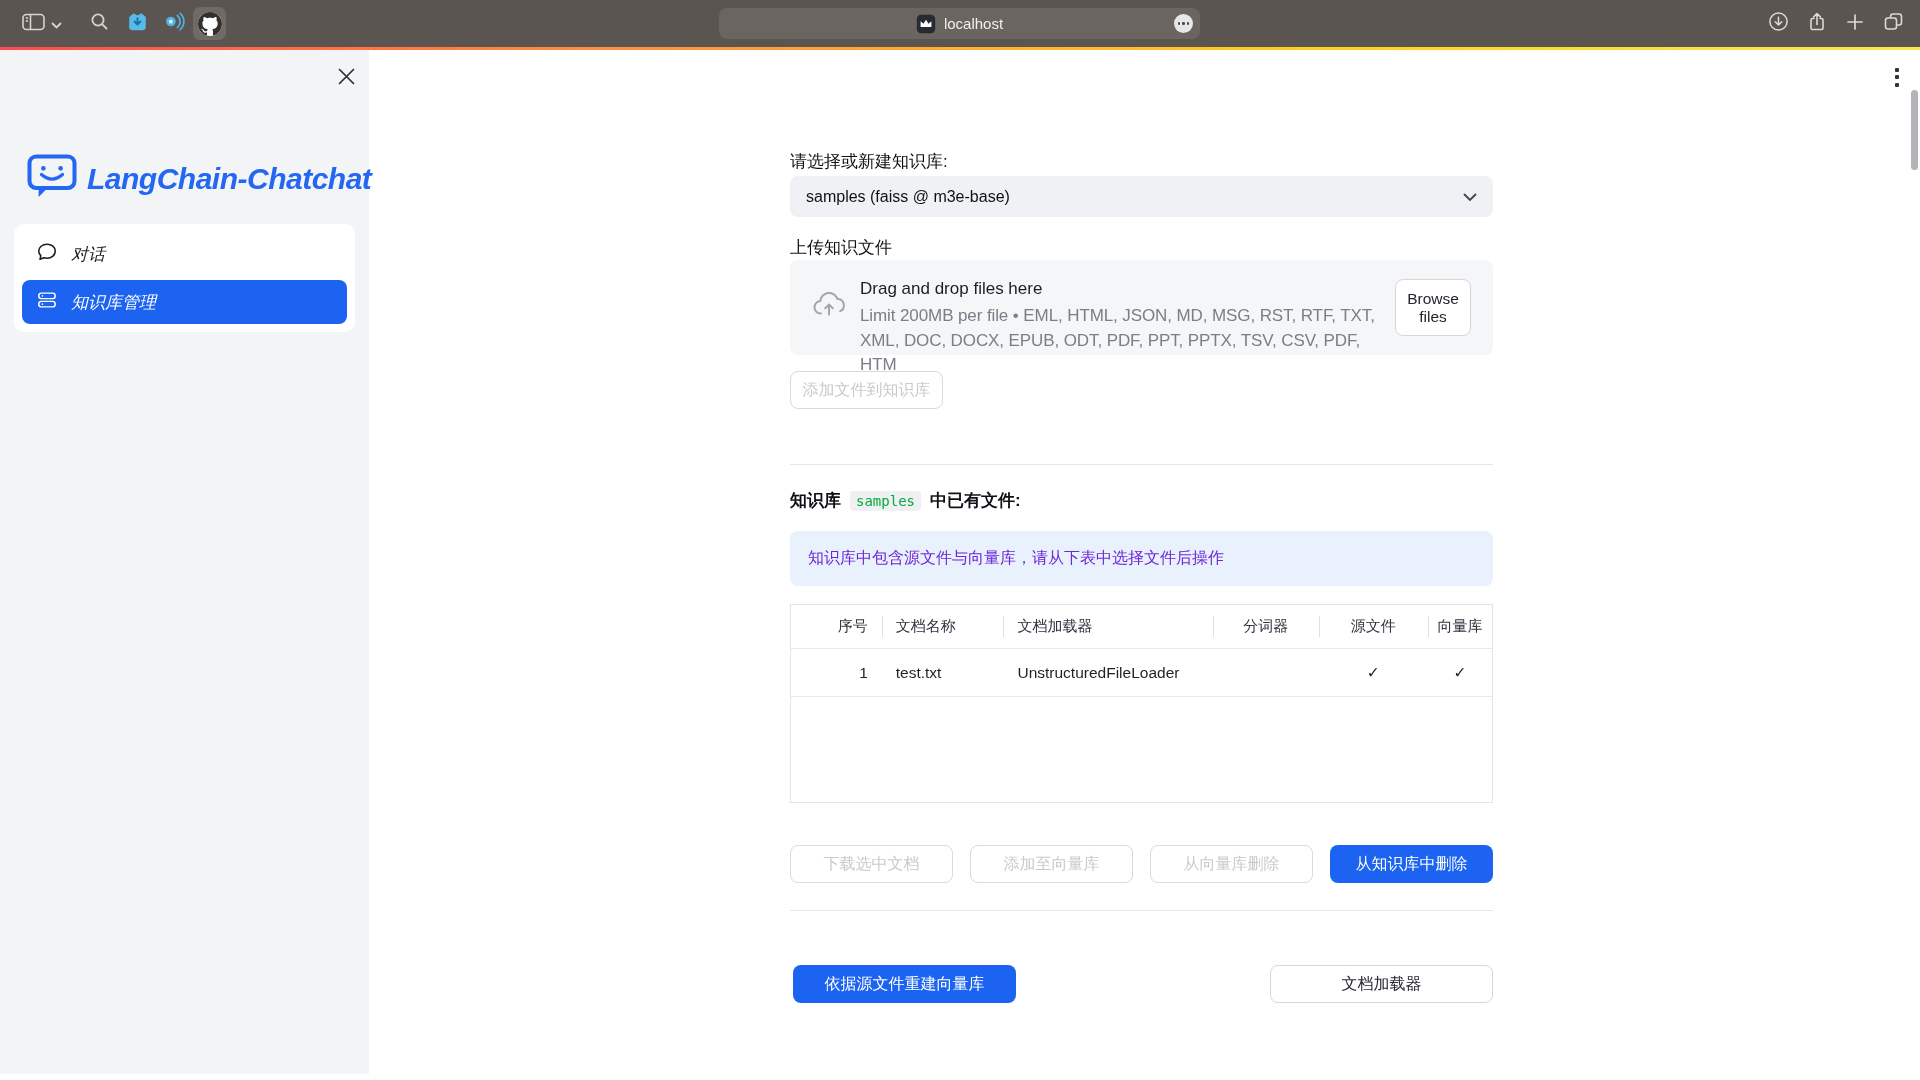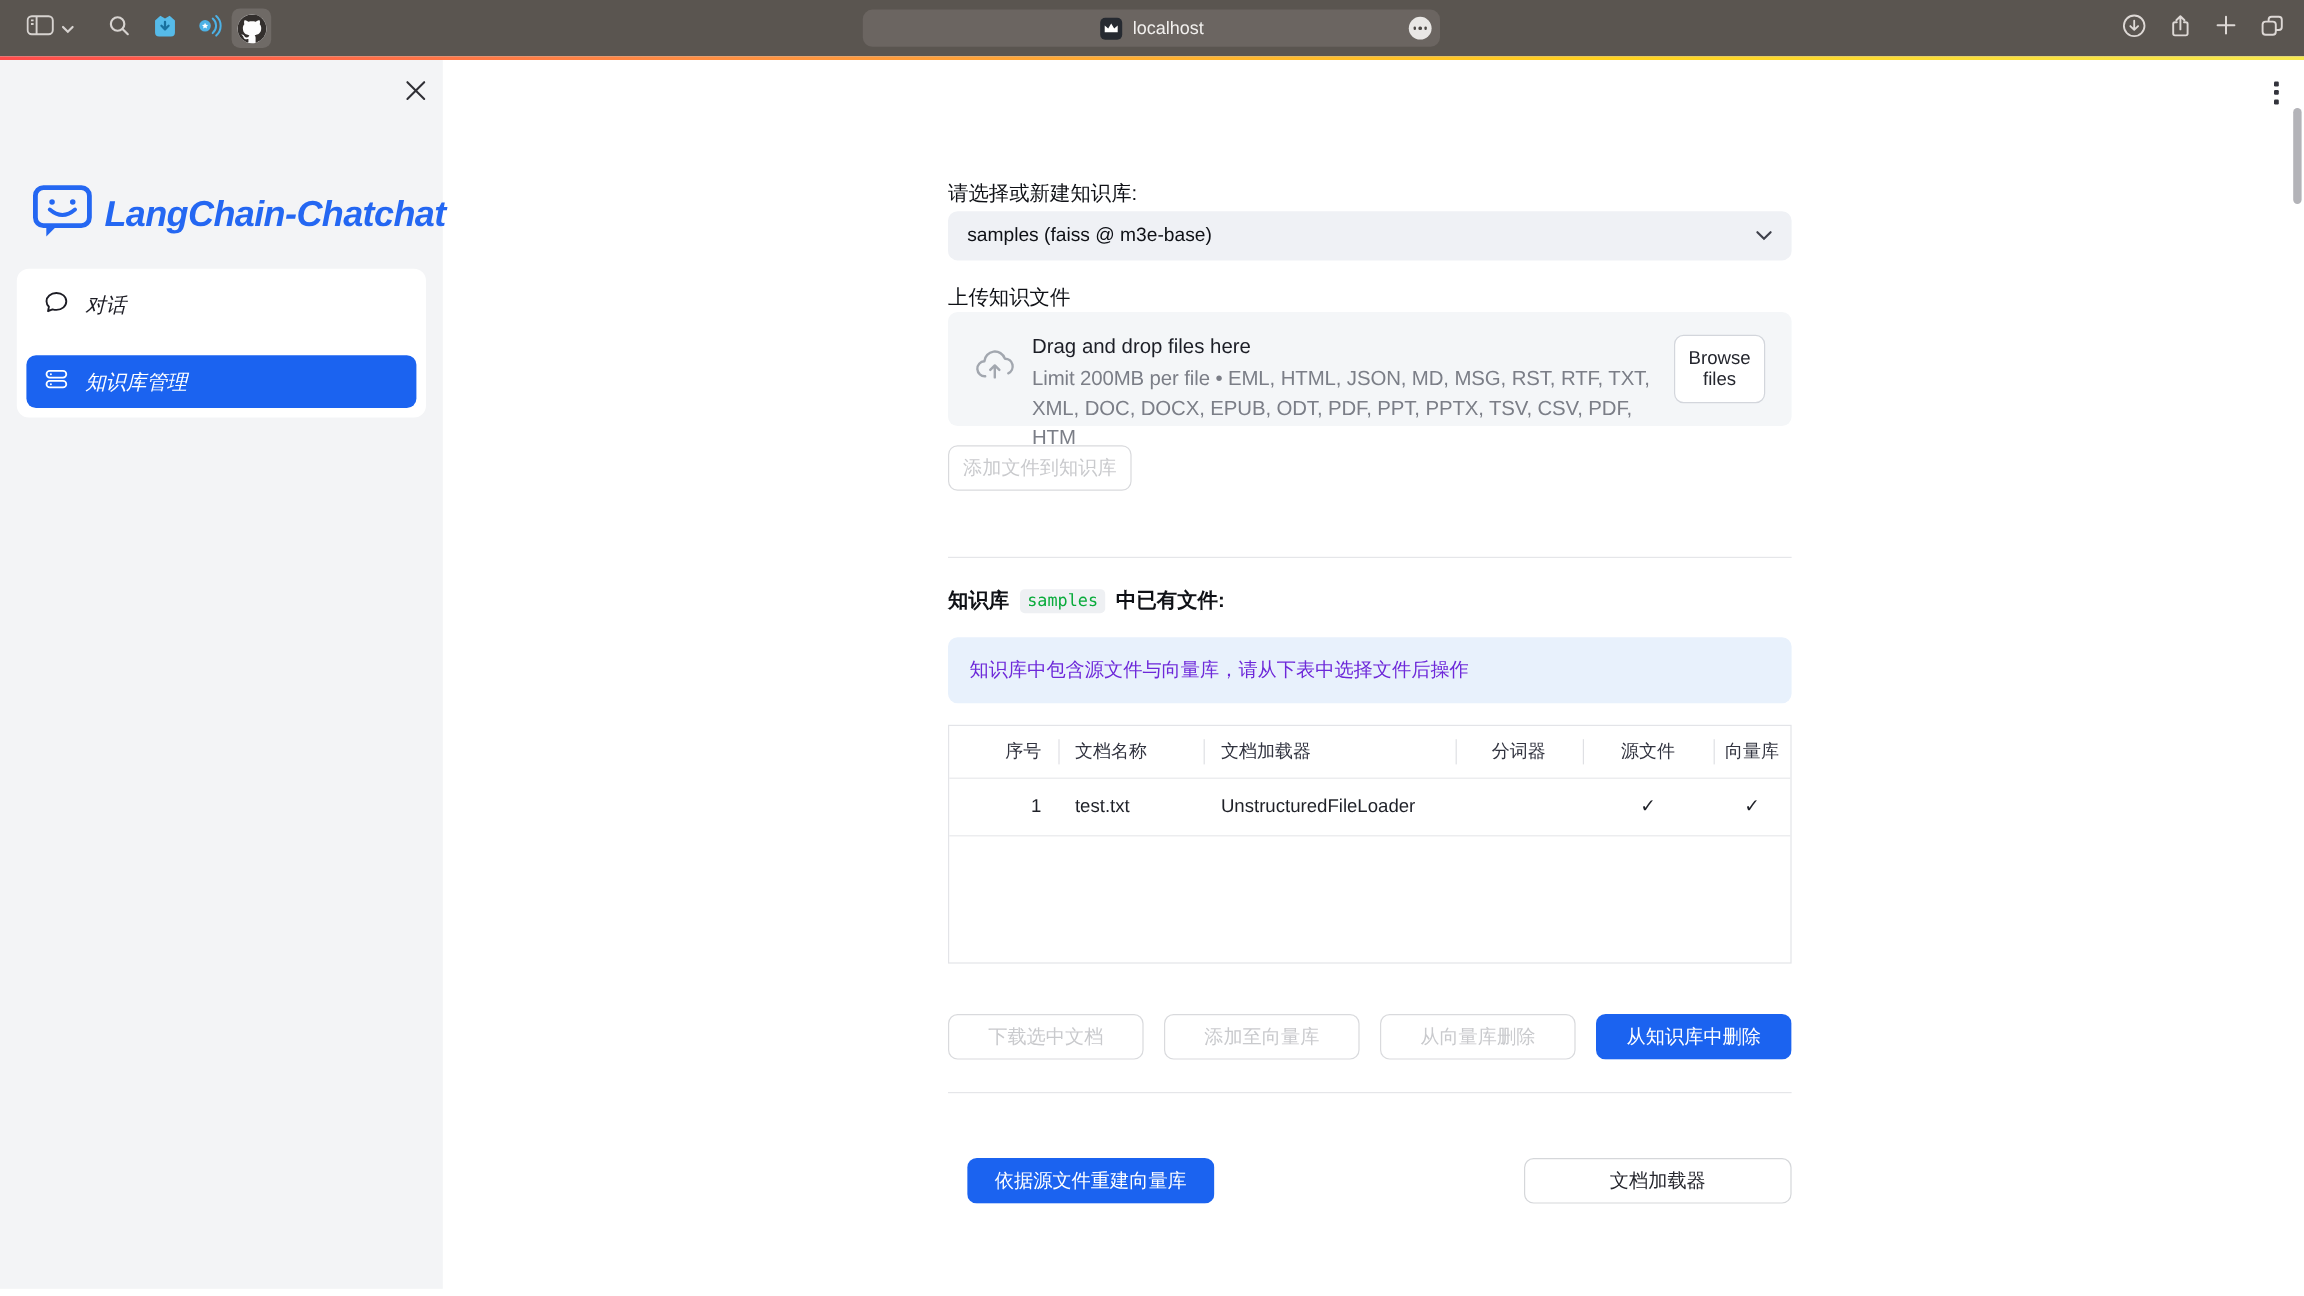--- a/index.html
+++ b/index.html
@@ -28,21 +28,21 @@
 
   
   .sidebar { position:absolute; left:0; top:50px; width:369px; height:1024px; background:#f3f4f6; }
   .close-x { position:absolute; left:332px; top:14px; width:28px; height:28px; display:flex; align-items:center;
     justify-content:center; cursor:pointer; }
   .logo { position:absolute; left:27px; top:104px; display:flex; align-items:center; gap:10px; }
   .logo-text { color:#2467f2; font-size:30px; font-weight:700; font-style:italic; letter-spacing:-0.5px; white-space:nowrap; }
   .nav-card { position:absolute; left:14px; top:174px; width:341px; background:#ffffff; border-radius:10px; padding:8px;font-style:italic; }
   .nav-item { height:44px; border-radius:8px; display:flex; align-items:center; gap:13px; padding:0 14px;
     font-size:17px; color:#1c1c24; cursor:pointer; }
-  .nav-item + .nav-item { margin-top:20px; }
+  .nav-item + .nav-item { margin-top:4px; }
   .nav-item.active { background:#1b63f0; color:#ffffff; font-weight:500; }
 
   
   .main { position:absolute; left:790px; top:0; width:703px; }
   .field-label { position:absolute; width:703px; font-size:17px; color:#0f1116; }
   .selectbox { position:absolute; top:176px; width:703px; height:41px; background:#eff1f5; border-radius:8px;
     display:flex; align-items:center; padding:0 16px; cursor:pointer; }
   .selectbox .val { font-size:16px; color:#0f1116; flex:1; }
   .dropzone { position:absolute; top:260px; width:703px; height:95px; background:#f4f6f8; border-radius:8px; }
   .dz-title { position:absolute; left:70px; top:19px; font-size:17px; color:#1c1e26; }
@@ -82,21 +82,21 @@
   .c1 { width:122px; padding-left:14px; }
   .c2 { width:210px; padding-left:14px; }
   .c3 { width:106px; justify-content:center; }
   .c4 { width:110px; justify-content:center; }
   .c5 { width:64px; justify-content:center; }
 
   .row-btns { position:absolute; top:845px; width:703px; display:flex; gap:17px; }
   .row-btns .btn { width:163px; height:38px; }
   .bottom-btns { position:absolute; top:965px; width:703px; }
   .bottom-btns .btn { position:absolute; top:0; height:38px; }
-  .rebuild { left:16px; width:206px; }
+  .rebuild { left:3px; width:223px; }
   .del-kb { right:0; width:223px; }
 
   .app-menu { position:absolute; left:1886px; top:62px; width:22px; height:30px; display:flex; flex-direction:column;
     align-items:center; justify-content:center; gap:3.5px; cursor:pointer; }
   .app-menu i { width:4px; height:4px; border-radius:1px; background:#33343c; display:block; }
   .scroll-thumb { position:absolute; left:1911px; top:90px; width:7px; height:80px; background:#b3b3b8; border-radius:4px; }
 </style>
 </head>
 <body>
 

